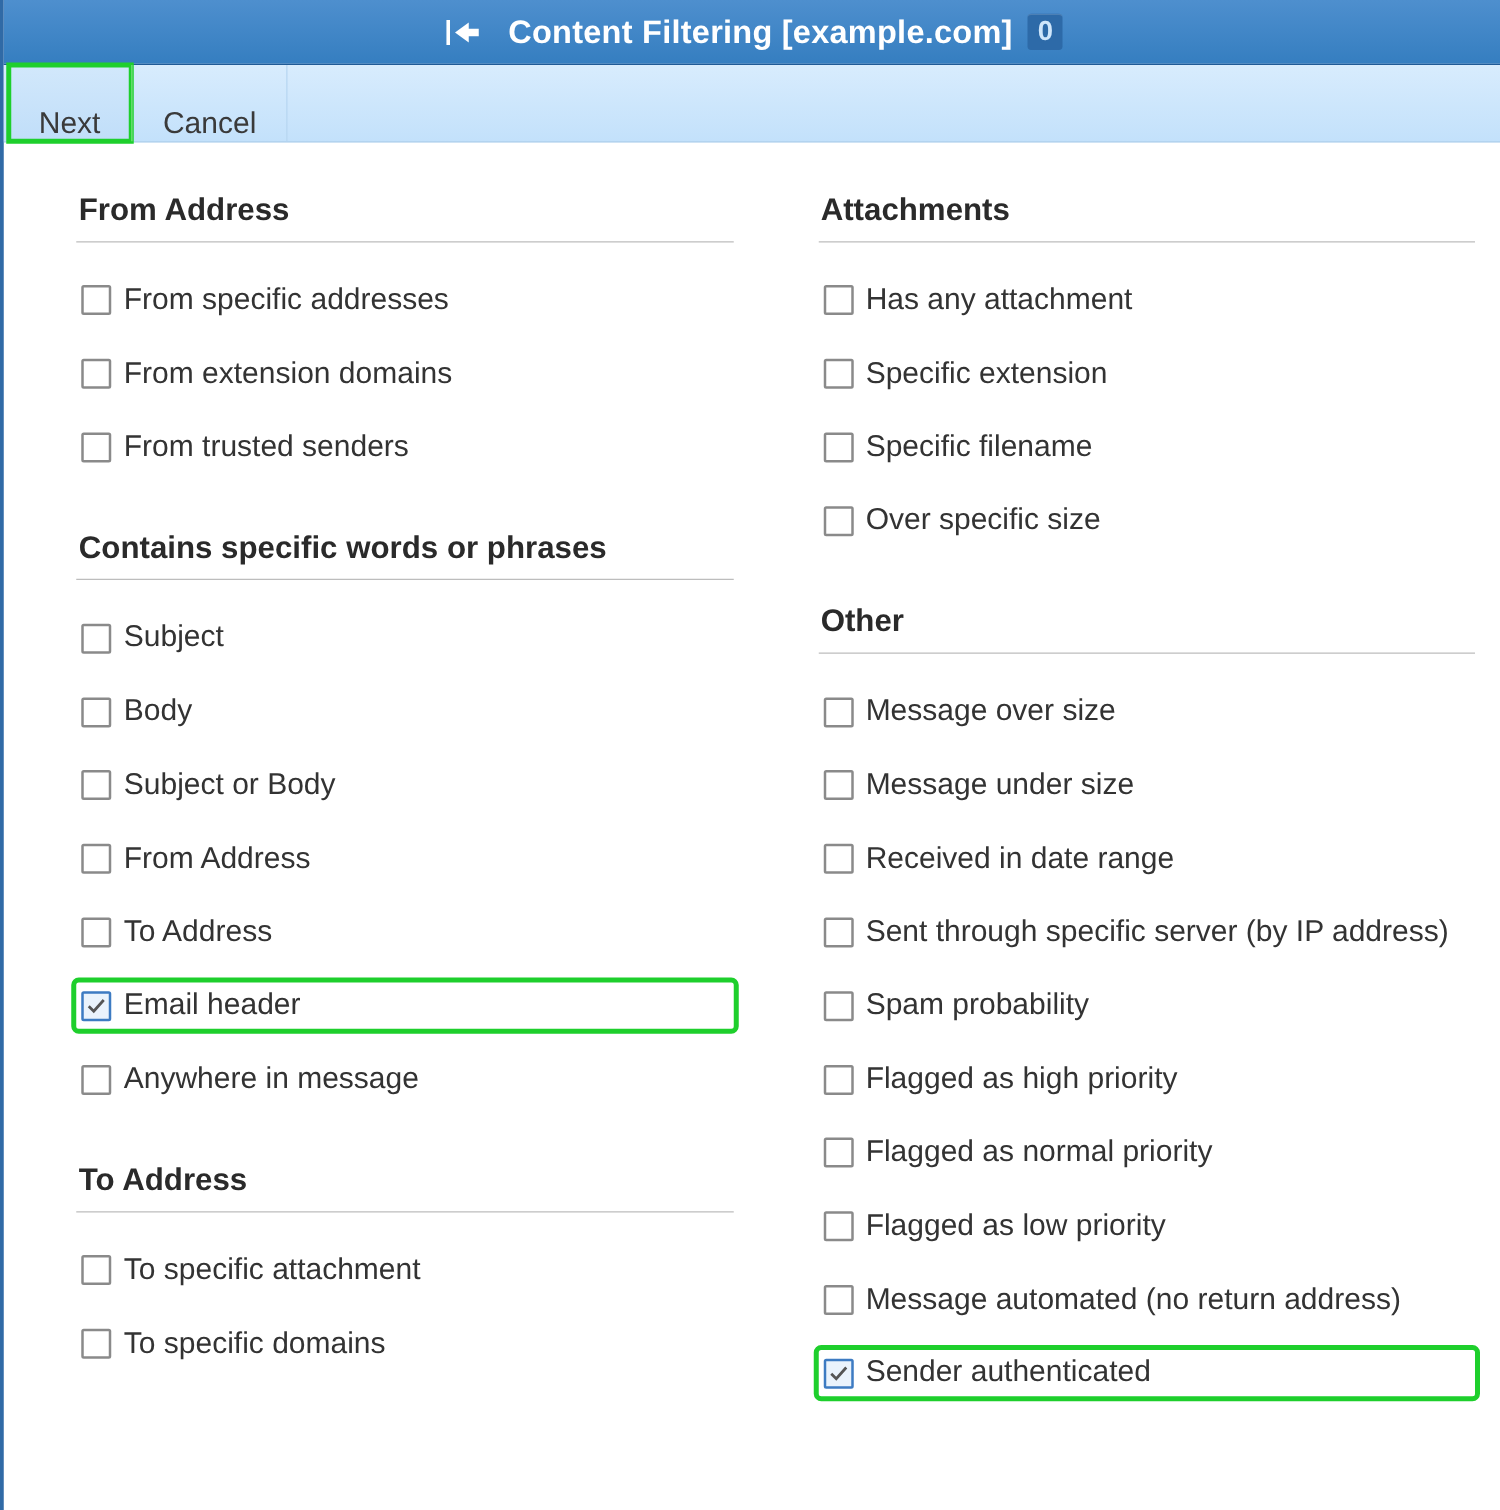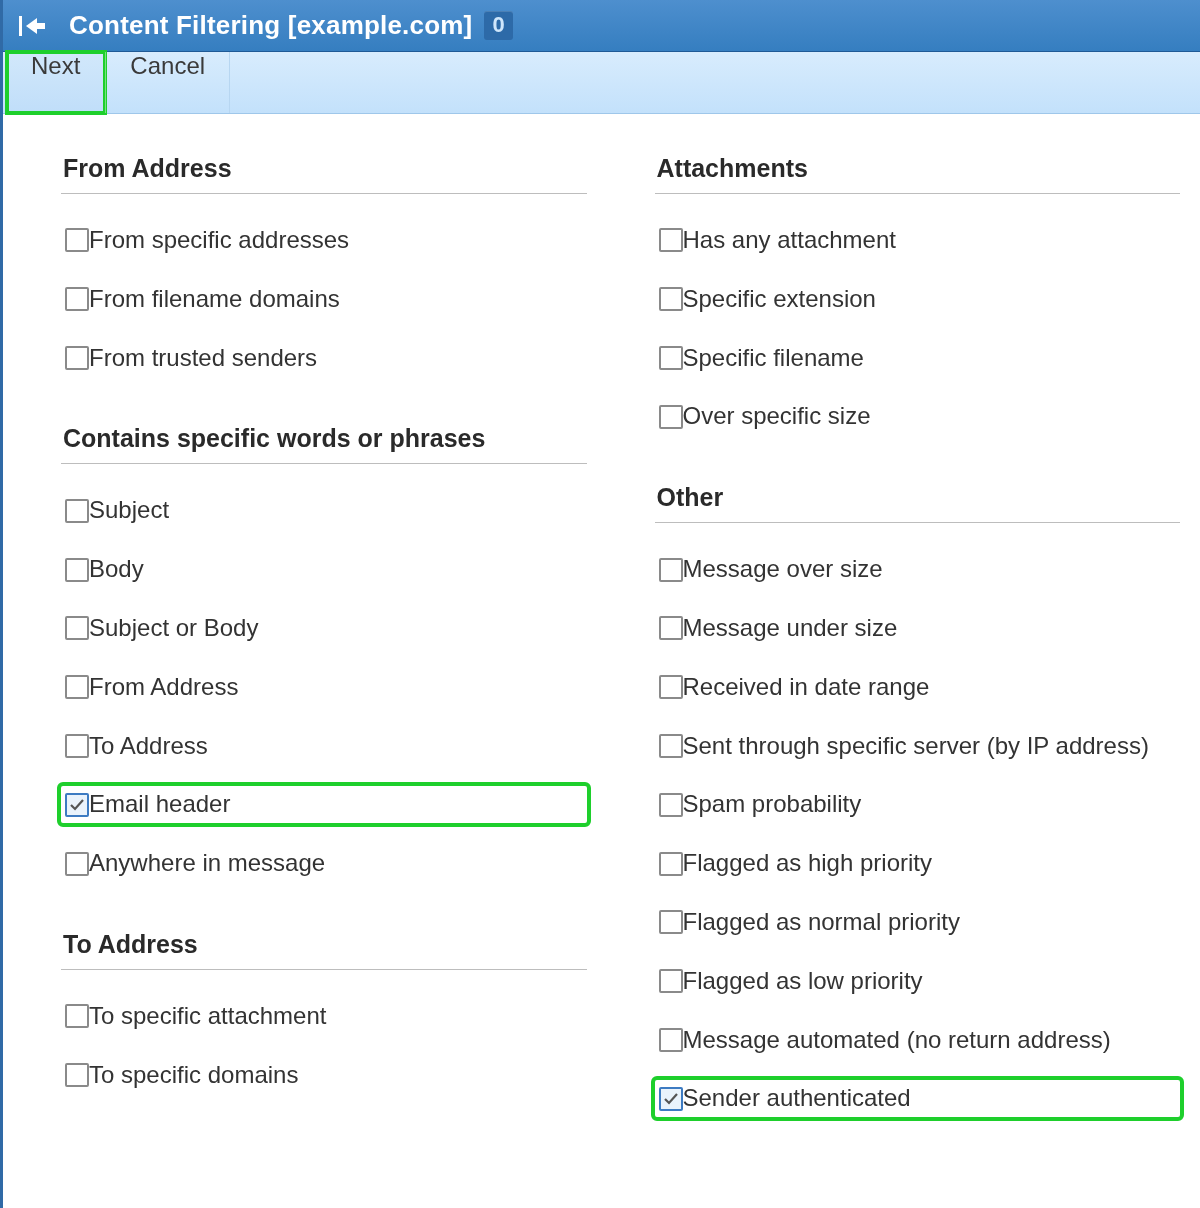--- a/index.html
+++ b/index.html
@@ -19,20 +19,21 @@
     }
     
     .header {
       height: 52px;
       background: linear-gradient(#4e8fce, #357ec0);
       display: flex;
       align-items: center;
       color: #fff;
       padding: 0 12px;
       border-bottom: 1px solid #1f5a96;
+      justify-content: center;
     }
     .back-icon {
       display: inline-flex;
       align-items: center;
       justify-content: center;
       width: 36px;
       height: 36px;
       margin-right: 18px;
     }
     .back-icon svg { display: block; }
@@ -58,21 +59,21 @@
     .toolbar {
       height: 62px;
       background: linear-gradient(#d8ecfd, #c3e1fb);
       border-bottom: 1px solid #9fc7ea;
       display: flex;
       align-items: stretch;
       padding-left: 4px;
     }
     .tb-btn {
       display: flex;
-      align-items: flex-start;
+      align-items: flex-end;
       justify-content: center;
       padding: 0 24px;
       font-size: 24px;
       color: #3a3a3a;
       border-right: 1px solid #b7d6f1;
       border-left: 1px solid rgba(255,255,255,.4);
       cursor: pointer;
       user-select: none;
     }
     .tb-btn:first-child { border-left: none; }
@@ -99,20 +100,21 @@
       font-weight: bold;
       font-size: 25px;
       color: #2a2a2a;
       border-bottom: 1px solid #bdbdbd;
       padding: 0 0 10px 2px;
       margin-bottom: 28px;
     }
     .opt {
       display: flex;
       align-items: center;
+      gap: 10px;
       margin: 0 0 22px 0;
       padding: 4px 6px 4px 4px;
       line-height: 1.2;
     }
     .opt .lbl {
       font-size: 24px;
       color: #333;
     }
     .opt.highlighted {
       outline: 4px solid #1ecf2c;
@@ -170,21 +172,21 @@
 
       <div class="group">
         <div class="group-title">From Address</div>
         <div>
             <div class="opt">
               <span class="cb"></span>
               <span class="lbl">From specific addresses</span>
             </div>
             <div class="opt">
               <span class="cb"></span>
-              <span class="lbl">From filename domains</span>
+              <span class="lbl">From extension domains</span>
             </div>
             <div class="opt">
               <span class="cb"></span>
               <span class="lbl">From trusted senders</span>
             </div>
           </div>
       </div>
 
       <div class="group">
         <div class="group-title">Contains specific words or phrases</div>

